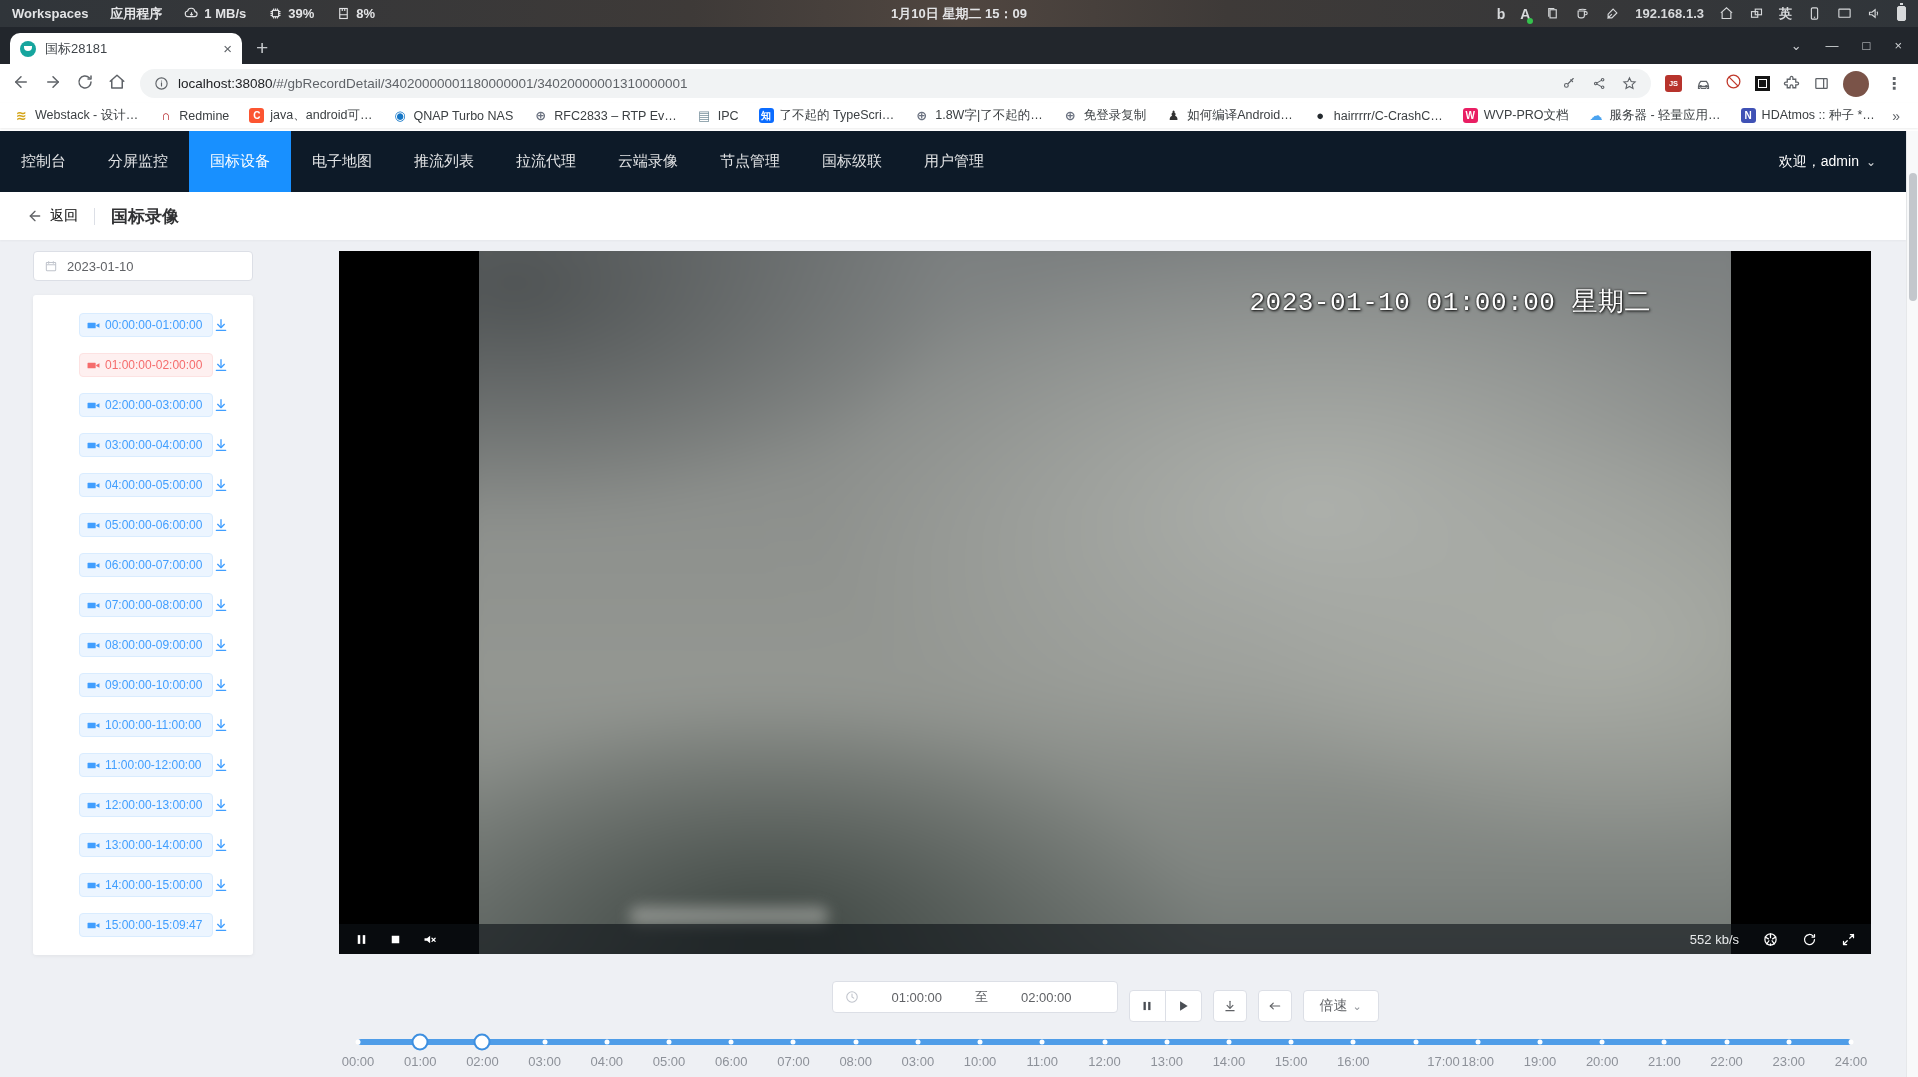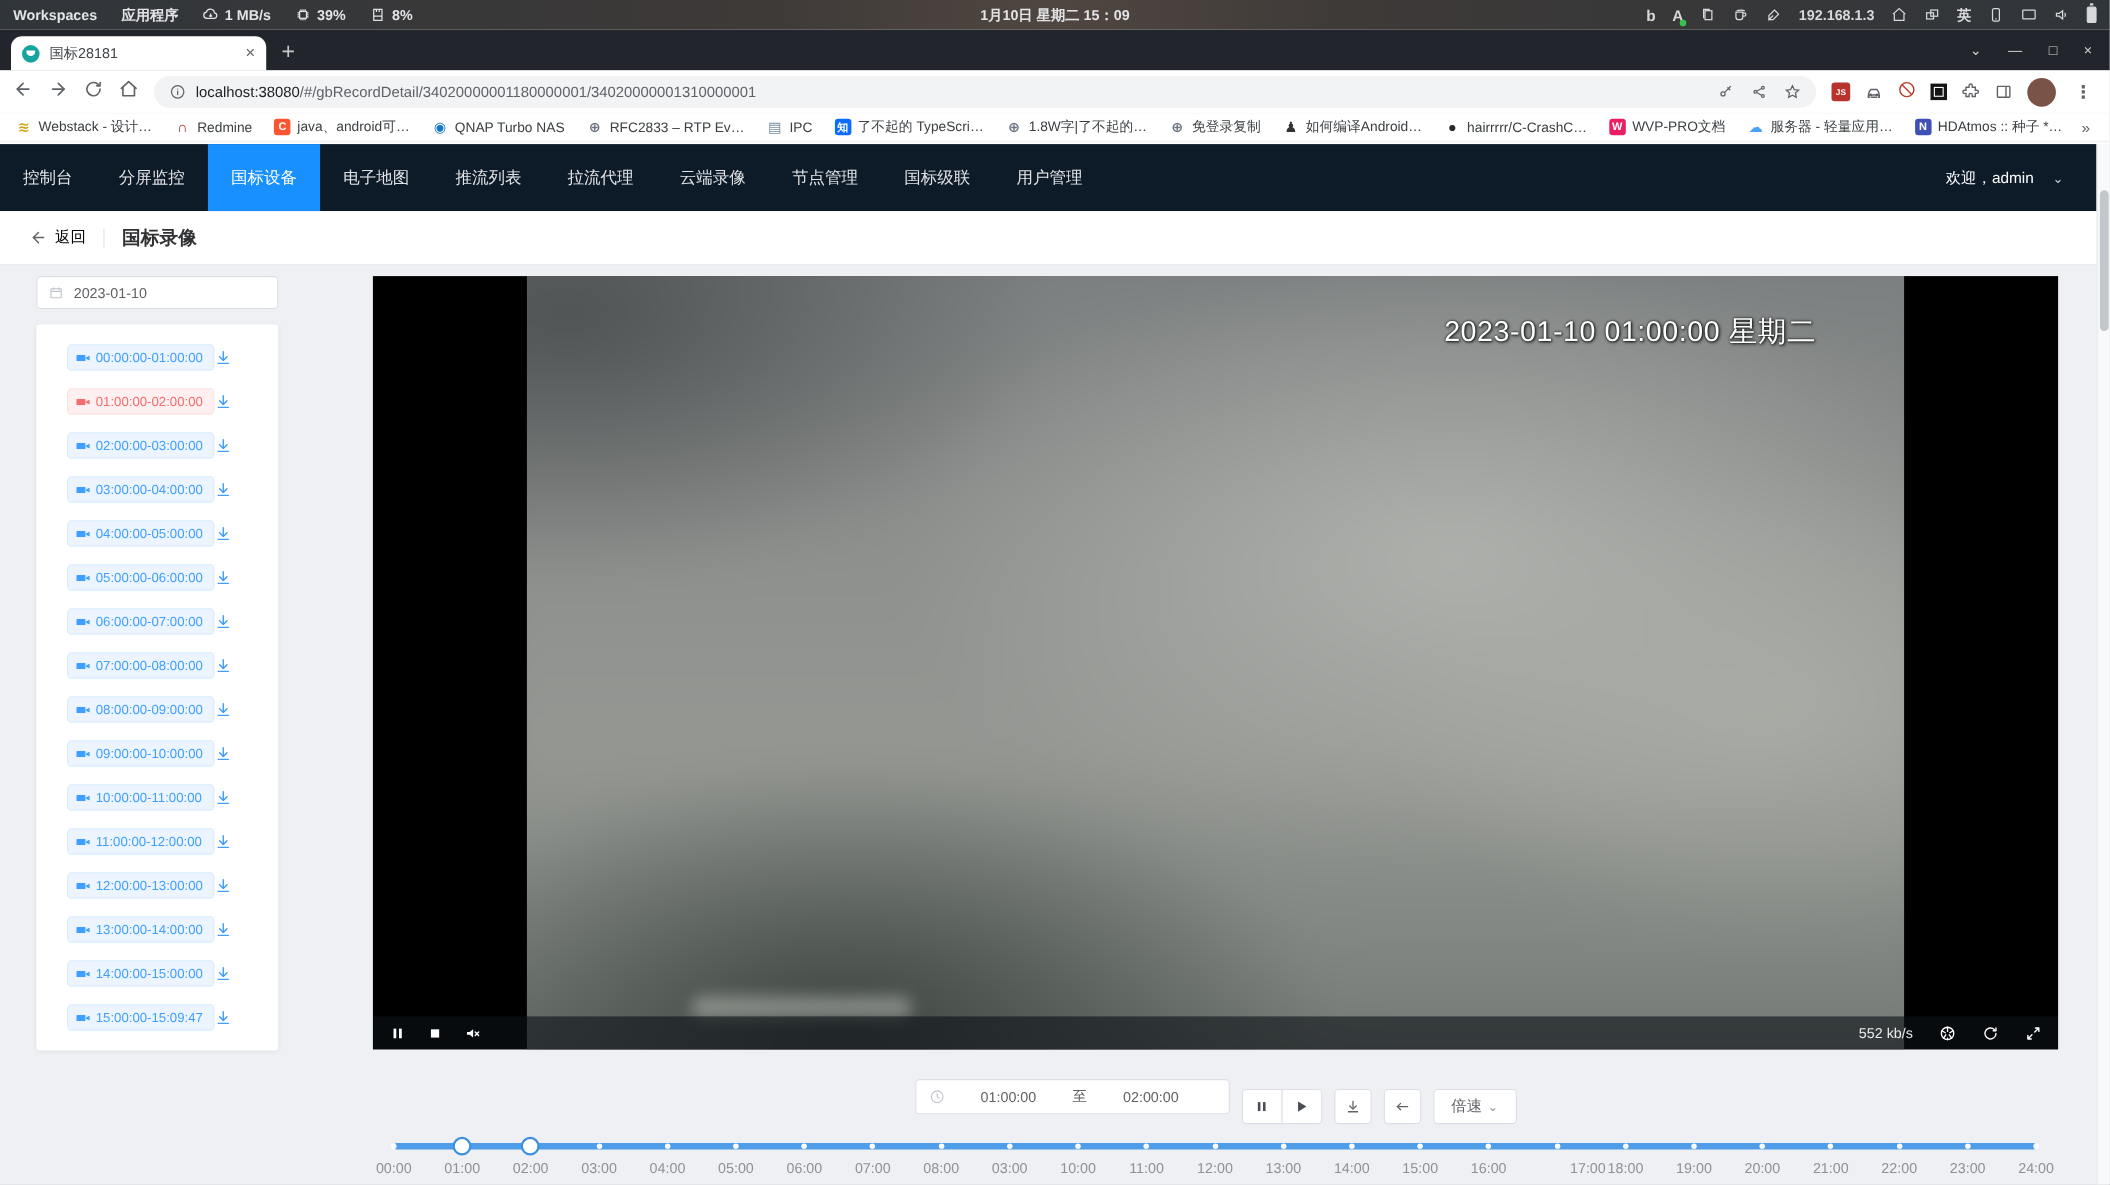--- a/index.html
+++ b/index.html
@@ -65,42 +65,42 @@
     justify-content:center; font-size:10px; font-weight:700; color:#fff; flex:0 0 15px; }
   .bm-ic.nobg { background:transparent !important; font-size:13px; }
   .bm-more { margin-left:auto; color:#5f6368; font-size:14px; padding:0 4px; }
   .gapline { height:3px; background:#fff; }
 
   
   .appnav { height:61px; width:1906px; background:#0d1a28; display:flex; align-items:stretch;
     color:rgba(255,255,255,.88); font-size:15px; }
   .nav-item { padding:0 21px; display:flex; align-items:center; }
   .nav-item.active { background:#1890ff; color:#fff; }
-  .welcome { margin-left:auto; display:flex; align-items:center; gap:17px; padding-right:30px;
+  .welcome { margin-left:auto; display:flex; align-items:center; gap:7px; padding-right:30px;
     color:#fff; font-size:14px; }
   .welcome .caret { font-size:12px; color:rgba(255,255,255,.8); }
 
   
   .crumb { height:48px; width:1906px; background:#fff; display:flex; align-items:center;
     padding:0 27px; gap:16px; box-shadow:0 1px 2px rgba(0,0,0,.04); position:relative; z-index:1; }
   .back { display:flex; align-items:center; gap:7px; color:#000000; font-size:14px; }
   .back svg { width:16px; height:16px; stroke:#606266; fill:none; stroke-width:2; stroke-linecap:round; stroke-linejoin:round; }
   .vdiv { width:1px; height:17px; background:#dcdfe6; }
   .ptitle { font-size:17px; font-weight:700; color:#303133; }
 
   
   .content { position:relative; width:1906px; height:837px; background:#eef0f4; }
 
   .sidebar { position:absolute; left:33px; top:11px; width:220px; }
   .date-input { height:30px; background:#fff; border:1px solid #dcdfe6; border-radius:4px;
     display:flex; align-items:center; gap:9px; padding:0 10px; font-size:13px; color:#606266; }
   .date-input svg { width:14px; height:14px; stroke:#c0c4cc; fill:none; stroke-width:1.8; }
   .panel { margin-top:14px; background:#fff; border-radius:3px; padding:10px 0;
     box-shadow:0 1px 4px rgba(0,0,0,.06); }
-  .seg-row { height:40px; display:flex; align-items:center; justify-content:flex-start; padding:0 24px 0 28px; }
+  .seg-row { height:40px; display:flex; align-items:center; justify-content:flex-end; padding:0 24px 0 28px; }
   .tag { width:134px; height:24px; background:#ecf5ff; border:1px solid #d9ecff; border-radius:4px;
     color:#409eff; font-size:12px; display:flex; align-items:center; gap:5px; padding:0 7px; }
   .tag.tag-red { background:#fef0f0; border-color:#fde2e2; color:#f56c6c; }
   .tag svg { width:13px; height:13px; fill:currentColor; flex:0 0 13px; }
   .seg-dl { background:none; border:none; color:#409eff; cursor:pointer; display:flex; }
   .seg-dl svg { width:16px; height:16px; stroke:currentColor; fill:none; stroke-width:2;
     stroke-linecap:round; stroke-linejoin:round; }
 
   .main { position:absolute; left:339px; top:11px; width:1532px; }
   .player { position:relative; width:1532px; height:703px; background:#000; overflow:hidden; }
@@ -108,21 +108,21 @@
   .vblur { position:absolute; inset:-45px; filter:blur(22px);
     background:
       radial-gradient(58% 55% at 66% 38%, #aeb1ac 0%, rgba(174,177,172,0) 65%),
       radial-gradient(45% 45% at 88% 55%, #a8aba4 0%, rgba(168,171,164,0) 60%),
       radial-gradient(55% 50% at 25% 92%, rgba(58,66,62,.95), rgba(58,66,62,0) 60%),
       radial-gradient(60% 55% at 6% 10%, rgba(73,77,78,.9), rgba(73,77,78,0) 55%),
       linear-gradient(180deg,#797d7e 0%, #8c8f8c 35%, #949792 60%, #7f8480 85%, #6b716e 100%);
     background-color:#868a86; }
   .wmark { position:absolute; left:150px; bottom:28px; width:200px; height:20px;
     background:rgba(218,218,212,.42); border-radius:10px; filter:blur(7px); }
-  .osd { position:absolute; top:33px; right:220px; font-family:Liberation Sans, sans-serif;
+  .osd { position:absolute; top:33px; right:220px; font-family:Liberation Mono, monospace;
     font-size:26px; color:#fff; text-shadow:0 0 2px #000, 1px 1px 3px rgba(0,0,0,.9); letter-spacing:.5px; }
   .ctrlbar { position:absolute; left:0; right:0; bottom:0; height:30px; background:rgba(13,17,23,.62);
     display:flex; align-items:center; gap:19px; padding:0 15px; color:#fff; }
   .ctrlbar svg { width:15px; height:15px; stroke:#fff; fill:none; stroke-width:2; stroke-linecap:round; stroke-linejoin:round; }
   .ctrlbar svg.filled { fill:#fff; stroke:none; }
   .cb-right { margin-left:auto; display:flex; align-items:center; gap:24px; }
   .bitrate { font-size:13px; color:#e8eaeb; }
 
   .ctrlrow { margin-top:18px; display:flex; justify-content:center; align-items:center; gap:11px; }
   .timebox { width:286px; height:32px; background:#fff; border:1px solid #dcdfe6; border-radius:4px;

